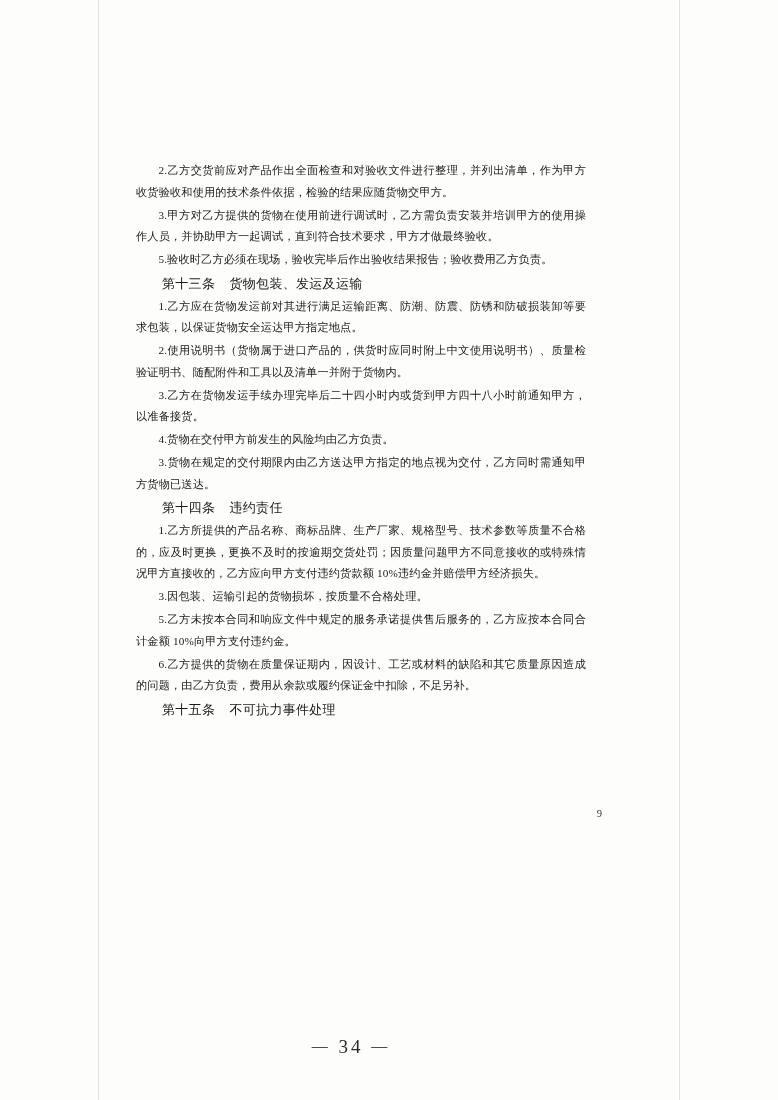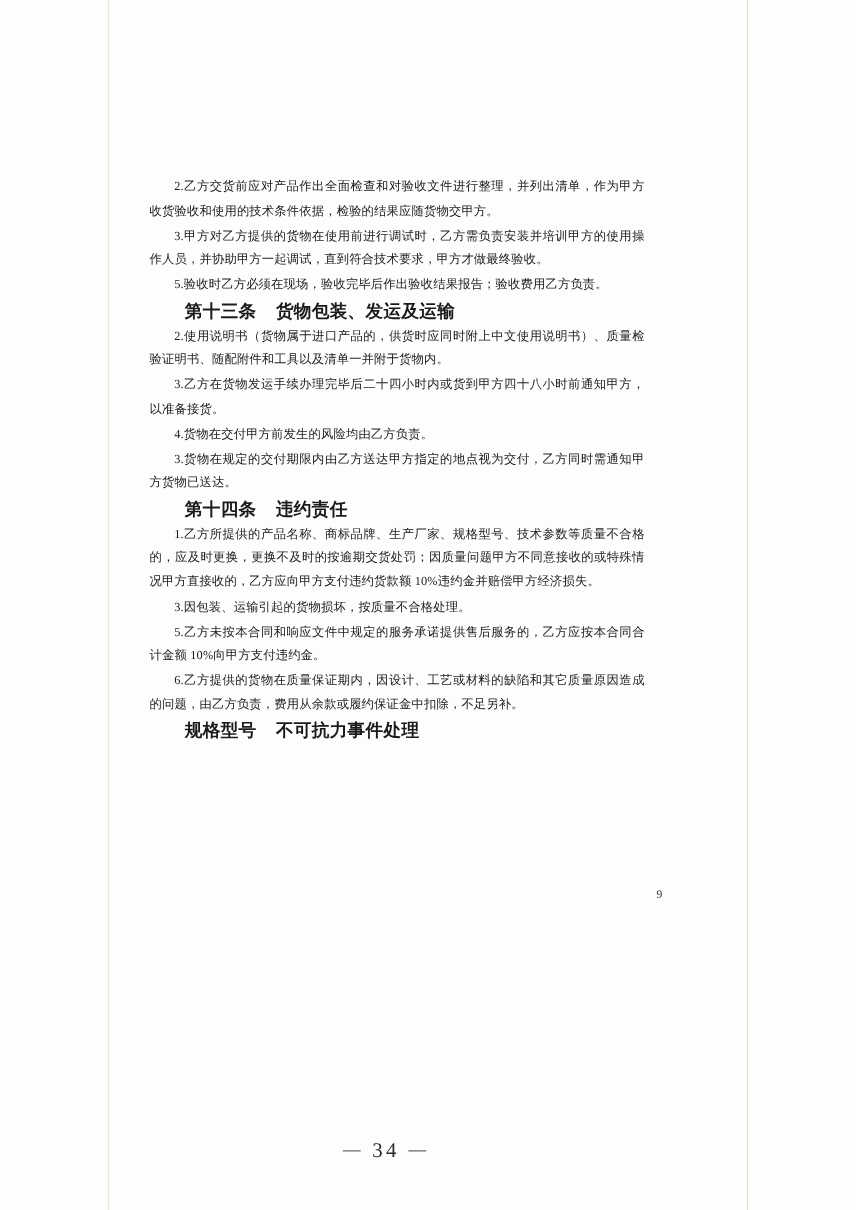--- a/index.html
+++ b/index.html
@@ -48,25 +48,25 @@
   .para {
     font-size: 11.2px;
     line-height: 21.5px;
     text-align: justify;
     text-justify: inter-ideograph;
     margin: 0 0 1.5px 0;
     text-indent: 2em;
     letter-spacing: 0.15px;
   }
   .heading {
-    font-size: 16px;
+    font-size: 13px;
     line-height: 21.5px;
     margin: 2px 0 1.5px 0;
     text-indent: 2em;
-    font-weight: bold;
+    font-weight: normal;
     letter-spacing: 0.3px;
   }
   .heading .gap {
     display: inline-block;
     width: 1.1em;
   }
   .page-num-inner {
     position: absolute;
     left: 152px;
     top: 808px;
@@ -100,32 +100,33 @@
   <div class="page-border-right"></div>
 
   <div class="content">
 
     <p class="para">2.乙方交货前应对产品作出全面检查和对验收文件进行整理，并列出清单，作为甲方收货验收和使用的技术条件依据，检验的结果应随货物交甲方。</p>
     <p class="para">3.甲方对乙方提供的货物在使用前进行调试时，乙方需负责安装并培训甲方的使用操作人员，并协助甲方一起调试，直到符合技术要求，甲方才做最终验收。</p>
     <p class="para">5.验收时乙方必须在现场，验收完毕后作出验收结果报告；验收费用乙方负责。</p>
 
     <p class="heading"><span>第十三条</span><span class="gap"></span><span>货物包装、发运及运输</span></p>
 
+    <p class="para">1.乙方应在货物发运前对其进行满足运输距离、防潮、防震、防锈和防破损装卸等要求包装，以保证货物安全运达甲方指定地点。</p>
     <p class="para">2.使用说明书（货物属于进口产品的，供货时应同时附上中文使用说明书）、质量检验证明书、随配附件和工具以及清单一并附于货物内。</p>
     <p class="para">3.乙方在货物发运手续办理完毕后二十四小时内或货到甲方四十八小时前通知甲方，以准备接货。</p>
     <p class="para">4.货物在交付甲方前发生的风险均由乙方负责。</p>
     <p class="para">3.货物在规定的交付期限内由乙方送达甲方指定的地点视为交付，乙方同时需通知甲方货物已送达。</p>
 
     <p class="heading"><span>第十四条</span><span class="gap"></span><span>违约责任</span></p>
 
     <p class="para">1.乙方所提供的产品名称、商标品牌、生产厂家、规格型号、技术参数等质量不合格的，应及时更换，更换不及时的按逾期交货处罚；因质量问题甲方不同意接收的或特殊情况甲方直接收的，乙方应向甲方支付违约货款额 10%违约金并赔偿甲方经济损失。</p>
     <p class="para">3.因包装、运输引起的货物损坏，按质量不合格处理。</p>
     <p class="para">5.乙方未按本合同和响应文件中规定的服务承诺提供售后服务的，乙方应按本合同合计金额 10%向甲方支付违约金。</p>
     <p class="para">6.乙方提供的货物在质量保证期内，因设计、工艺或材料的缺陷和其它质量原因造成的问题，由乙方负责，费用从余款或履约保证金中扣除，不足另补。</p>
 
-    <p class="heading"><span>规格型号</span><span class="gap"></span><span>不可抗力事件处理</span></p>
+    <p class="heading"><span>第十五条</span><span class="gap"></span><span>不可抗力事件处理</span></p>
 
   </div>
 
   <div class="page-num-inner">9</div>
 
   <div class="footer-num"><span class="dash">—</span> <span>34</span> <span class="dash">—</span></div>
 </div>
 
 </body></html>

